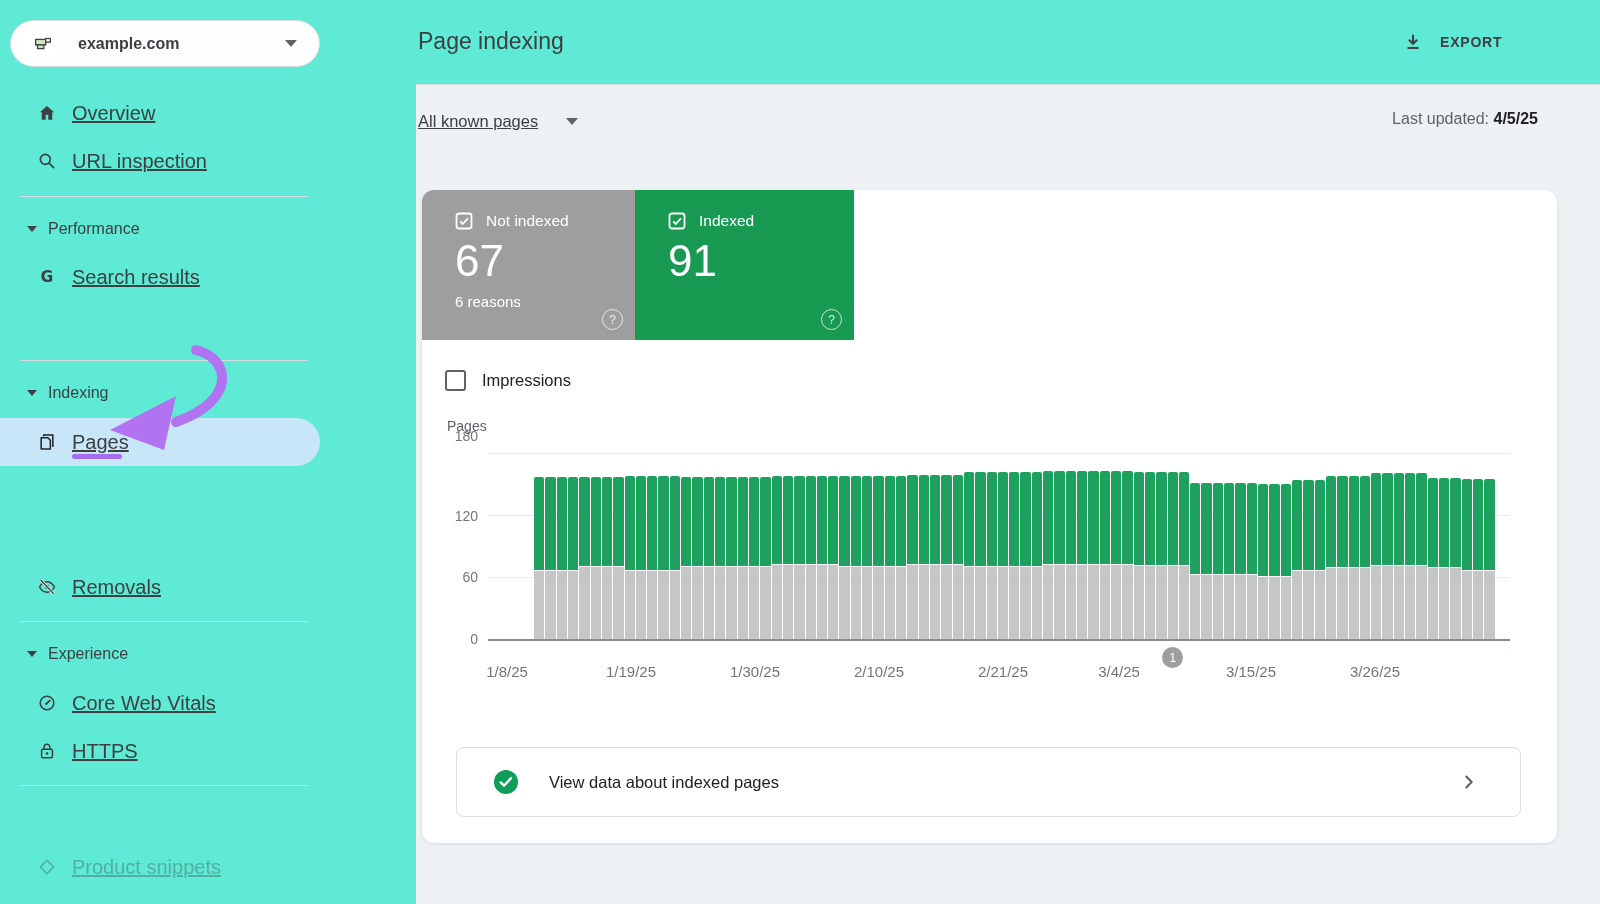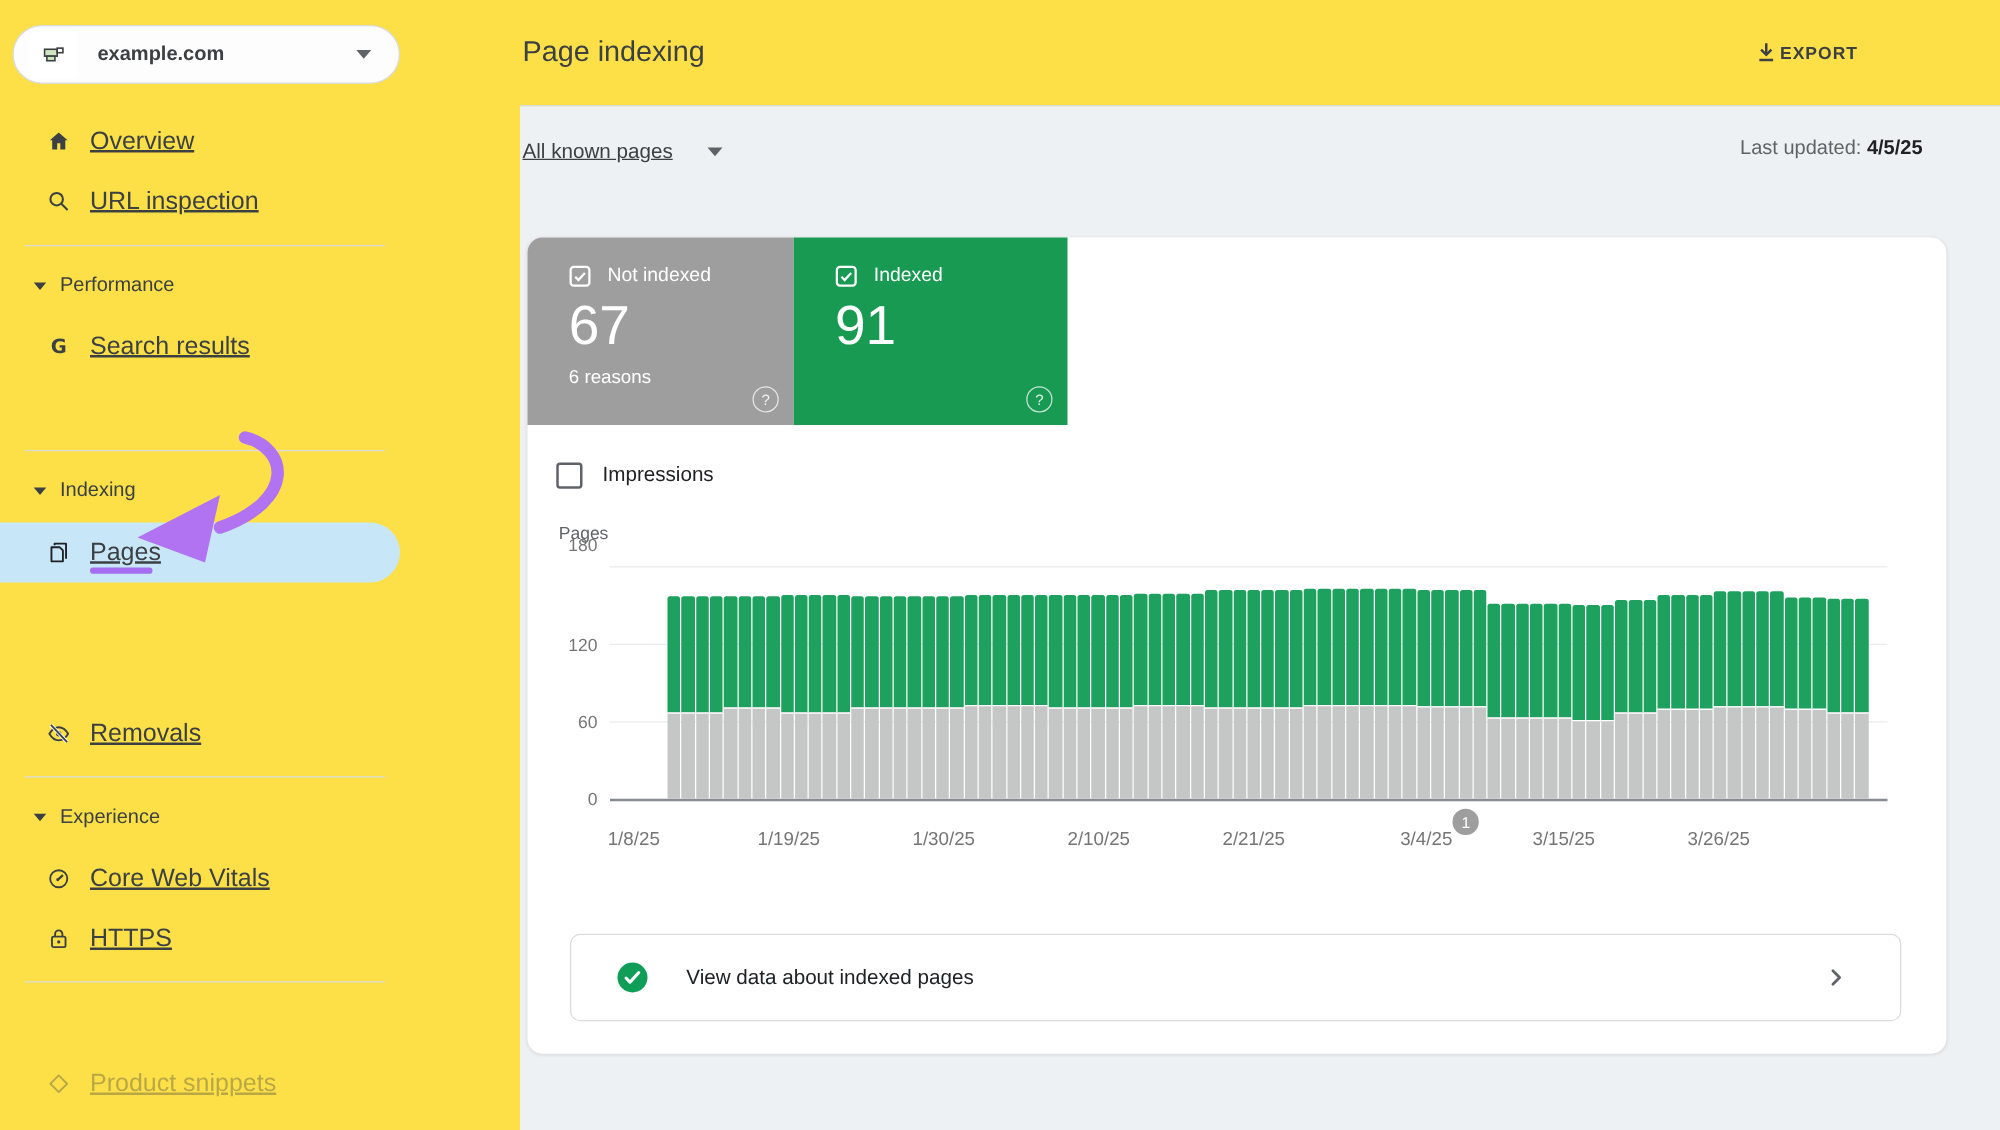--- a/index.html
+++ b/index.html
@@ -1,18 +1,18 @@
 <!DOCTYPE html>
 <html><head>
 <meta charset="utf-8">
 <style>
   * { margin:0; padding:0; box-sizing:border-box; }
   html,body { width:1600px; height:904px; }
   body { font-family:"Liberation Sans", sans-serif; background:#f3f5f6; color:#3c4043; }
-  #app { position:relative; width:1600px; height:904px; overflow:hidden; background:#fde047; }
+  #app { position:relative; width:1600px; height:904px; overflow:hidden; background:#5eead4; }
 
   
   .main-area { position:absolute; left:416px; top:85px; right:0; bottom:0; background:#eef1f4; }
   .header-divider { position:absolute; left:416px; top:84px; right:0; height:1px; background:#dadce0; }
 
   
   .property-pill { position:absolute; left:10px; top:20px; width:310px; height:47px;
     background:#fdfdfe; border:1px solid #d8dcdf; border-radius:24px; display:flex; align-items:center; cursor:pointer; z-index:4;}
   .property-iconbox { width:38px; height:38px; margin-left:13px; background:#fff; border-radius:4px;
     display:flex; align-items:center; justify-content:center; }
@@ -28,21 +28,21 @@
   .nav-section .nav-label { position:absolute; left:48px; font-size:16px; color:#3c4043; }
   .nav-divider { position:absolute; left:20px; width:288px; height:1px; background:#dadce0; }
   .nav-item.selected { background:#c7e7f8; border-radius:0 24px 24px 0; }
   .nav-item.faded { opacity:0.35; }
   .pages-underline { position:absolute; left:72px; top:454px; width:50px; height:5px; background:#a56df0; border-radius:3px; z-index:3; }
   .purple-arrow { position:absolute; left:80px; top:338px; z-index:5; pointer-events:none; }
 
   
   .page-title { position:absolute; left:418px; top:28px; font-size:23px; color:#3c4043; }
   .export-btn { position:absolute; left:1402px; top:24px; height:36px; display:flex; align-items:center; cursor:pointer; }
-  .export-label { font-size:14px; font-weight:700; letter-spacing:0.8px; color:#3c4043; }
+  .export-label { margin-left:16px; font-size:14px; font-weight:700; letter-spacing:0.8px; color:#3c4043; }
 
   
   .filter-dropdown { position:absolute; left:418px; top:106px; height:30px; display:flex; align-items:center; cursor:pointer;text-decoration:underline; }
   .filter-value { font-size:16.5px; color:#3c4043; }
   .filter-caret { margin-left:28px; }
   .last-updated { position:absolute; right:62px; top:110px; font-size:16px; color:#5f6368; }
   .last-updated b { color:#202124; font-weight:700; }
 
   
   .panel { position:absolute; left:422px; top:190px; width:1135px; height:653px; background:#fff;
@@ -71,21 +71,21 @@
   .y-tick { position:absolute; width:56px; text-align:right; font-size:14px; color:#757575; }
   .grid { position:absolute; left:488px; top:453px; width:1022px; height:188px; }
   .gridline { position:absolute; left:0; width:100%; height:1px; background:#e9ebee; }
   .baseline { position:absolute; left:0; top:186px; width:100%; height:2px; background:#888c90; }
   #bars { position:absolute; left:534px; top:453px; width:961px; height:186px; display:flex; align-items:flex-end; gap:1px; }
   #bars .bar-col { flex:1; height:100%; display:flex; flex-direction:column; justify-content:flex-end; cursor:pointer; }
   #bars .seg-green { border-radius:2px 2px 0 0; }
   #bars .seg-gray { border-top:1px solid #fff; }
   .x-ticks { position:absolute; left:488px; top:663px; width:1022px; height:20px; }
   .x-tick { position:absolute; transform:translateX(-50%); font-size:15px; color:#757575; white-space:nowrap; }
-  .xt0{left:19px}.xt1{left:143px}.xt2{left:267px}.xt3{left:391px}.xt4{left:515px}.xt5{left:653px}.xt6{left:763px}.xt7{left:887px}
+  .xt0{left:19px}.xt1{left:143px}.xt2{left:267px}.xt3{left:391px}.xt4{left:515px}.xt5{left:631px}.xt6{left:763px}.xt7{left:887px}
   .chart-marker { position:absolute; top:647px; width:21px; height:21px; border-radius:50%; background:#9e9e9e;
     color:#fff; font-size:12.5px; display:flex; align-items:center; justify-content:center; cursor:pointer; }
 
   
   .footer-row { position:absolute; left:456px; top:747px; width:1065px; height:70px; background:#fff;
     border:1px solid #dadce0; border-radius:8px; display:flex; align-items:center; cursor:pointer; }
   .footer-check { margin-left:36px; display:flex; }
   .footer-label { margin-left:30px; font-size:16.5px; color:#202124; }
   .footer-chevron { margin-left:auto; margin-right:42px; display:flex; }
 </style>

